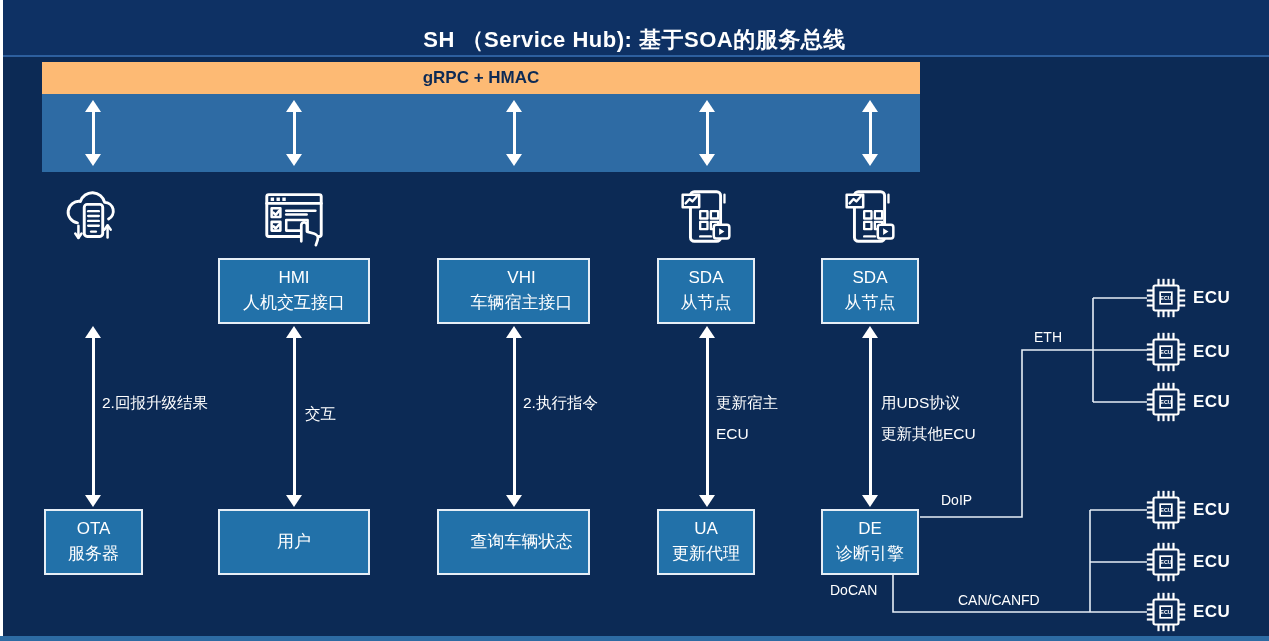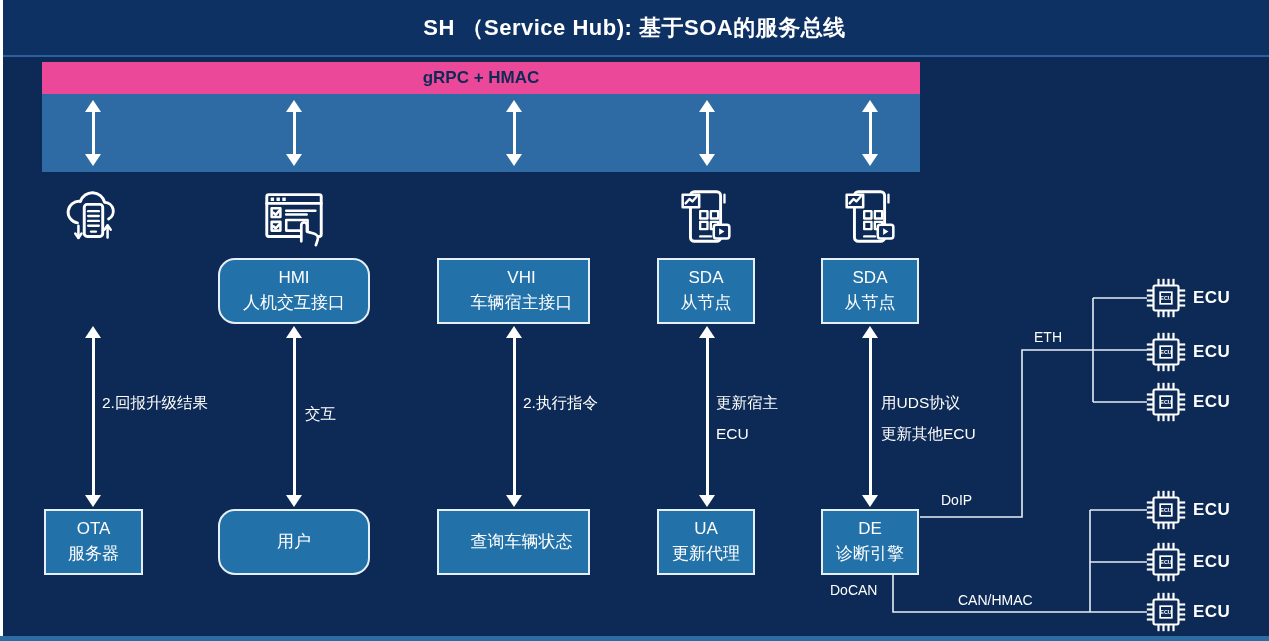--- a/index.html
+++ b/index.html
@@ -5,27 +5,27 @@
   html,body{margin:0;padding:0;background:#0c2a55;}
   .canvas{
     position:relative;width:1269px;height:641px;overflow:hidden;
     background:#0c2a55;font-family:"Liberation Sans",sans-serif;color:#fff;
   }
   .left-edge{position:absolute;left:0;top:0;width:3px;height:641px;background:#ffffff;}
   .bottom-strip{position:absolute;left:0;bottom:0;width:1269px;height:5px;background:#2d6ba3;}
 
   .title-band{
     position:absolute;left:0;top:0;width:1269px;height:55px;background:#0e3164;
-    display:flex;align-items:center;justify-content:center;
+    display:flex;align-items:flex-end;justify-content:center;
     font-size:22px;font-weight:bold;letter-spacing:.5px;
   }
   .title-sep{position:absolute;left:0;top:55px;width:1269px;height:2px;background:#2d5f9e;}
 
   .bus-band{
-    position:absolute;left:42px;top:62px;width:878px;height:32px;background:#ec4899;
+    position:absolute;left:42px;top:62px;width:878px;height:32px;background:#fdba74;
     display:flex;align-items:center;justify-content:center;
     color:#0d2a55;font-size:17px;font-weight:600;
   }
   .arrow-band{position:absolute;left:42px;top:94px;width:878px;height:78px;background:#2e6ba4;}
 
   .varrow{position:absolute;width:16px;}
   .varrow .shaft{position:absolute;left:6.5px;top:9px;bottom:9px;width:3px;background:#fff;}
   .varrow .head-top{position:absolute;top:0;left:0;width:0;height:0;
     border-left:8px solid transparent;border-right:8px solid transparent;border-bottom:12px solid #fff;}
   .varrow .head-bot{position:absolute;bottom:0;left:0;width:0;height:0;
@@ -38,21 +38,21 @@
 
   .box{
     position:absolute;height:66px;box-sizing:border-box;
     background:#2271a9;border:2px solid #e6eef6;
     display:flex;flex-direction:column;align-items:center;justify-content:center;
     text-align:center;font-size:17px;line-height:1.45;color:#fff;
   }
   .top-box{top:258px;}
   .bottom-box{top:509px;}
   .bx1{left:44px;width:99px;}
-  .bx2{left:218px;width:152px;border-radius:17px;}
+  .bx2{left:218px;width:152px;}
   .bx3{left:437px;width:153px;padding-left:16px;}
   .bx4{left:657px;width:98px;}
   .bx5{left:821px;width:98px;}
 
   .flow-label{position:absolute;font-size:15.5px;line-height:31px;white-space:nowrap;}
 
   .net-svg{position:absolute;left:0;top:0;width:1269px;height:641px;pointer-events:none;}
   .net-svg path{stroke:#e6eef6;stroke-width:1.6;fill:none;}
 
   .net-label{position:absolute;font-size:14px;font-weight:400;white-space:nowrap;}
@@ -262,21 +262,21 @@
     <path d="M1093 402 H1147"></path>
     <path d="M893 575 V612 H1147"></path>
     <path d="M1090 510 V612"></path>
     <path d="M1090 510 H1147"></path>
     <path d="M1090 562 H1147"></path>
   </svg>
 
   <div class="net-label" style="left:1034px;top:329px">ETH</div>
   <div class="net-label" style="left:941px;top:492px">DoIP</div>
   <div class="net-label" style="left:830px;top:582px">DoCAN</div>
-  <div class="net-label" style="left:958px;top:592px">CAN/HMAC</div>
+  <div class="net-label" style="left:958px;top:592px">CAN/CANFD</div>
 
   <div class="ecu-item" style="top:276px">
     <svg width="40" height="40" viewBox="0 0 48 48">
       <g stroke="#fff" stroke-width="2.6" fill="none">
         <rect x="9" y="9" width="30" height="30" rx="2"></rect>
         <rect x="17" y="17" width="14" height="14" stroke-width="2"></rect>
         <line x1="15" y1="1" x2="15" y2="9"></line>
           <line x1="21" y1="1" x2="21" y2="9"></line>
           <line x1="27" y1="1" x2="27" y2="9"></line>
           <line x1="33" y1="1" x2="33" y2="9"></line>

